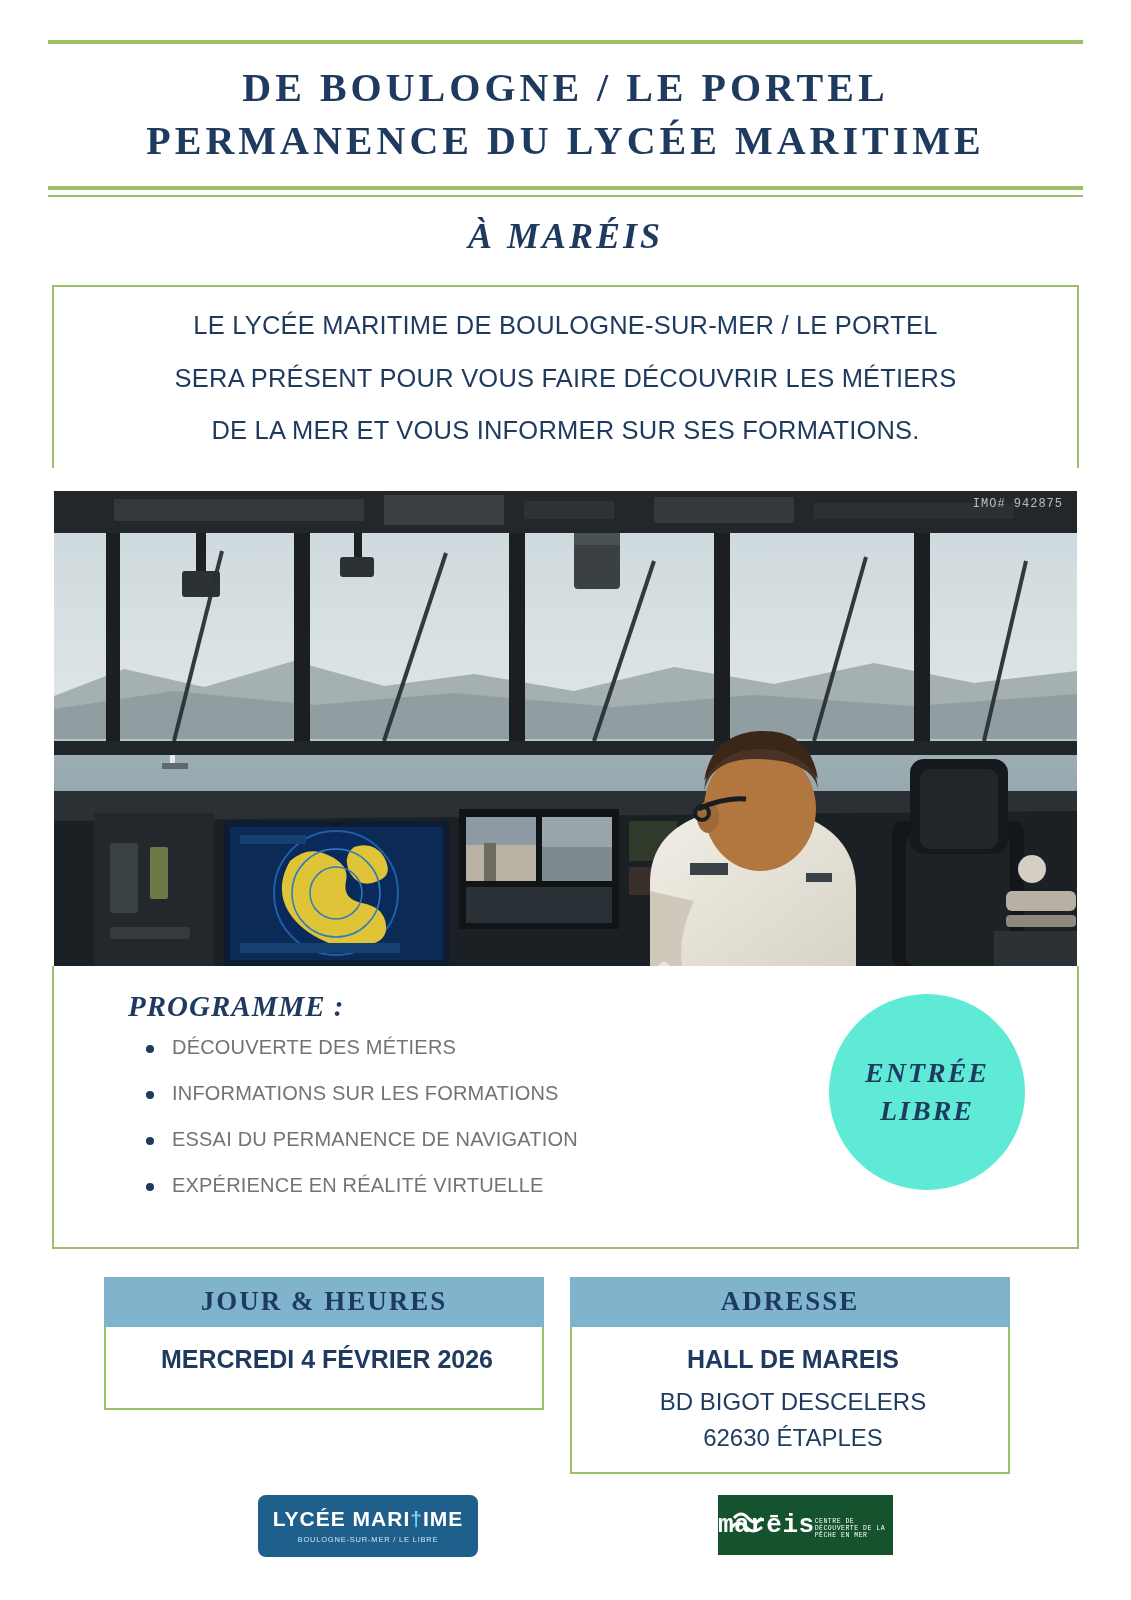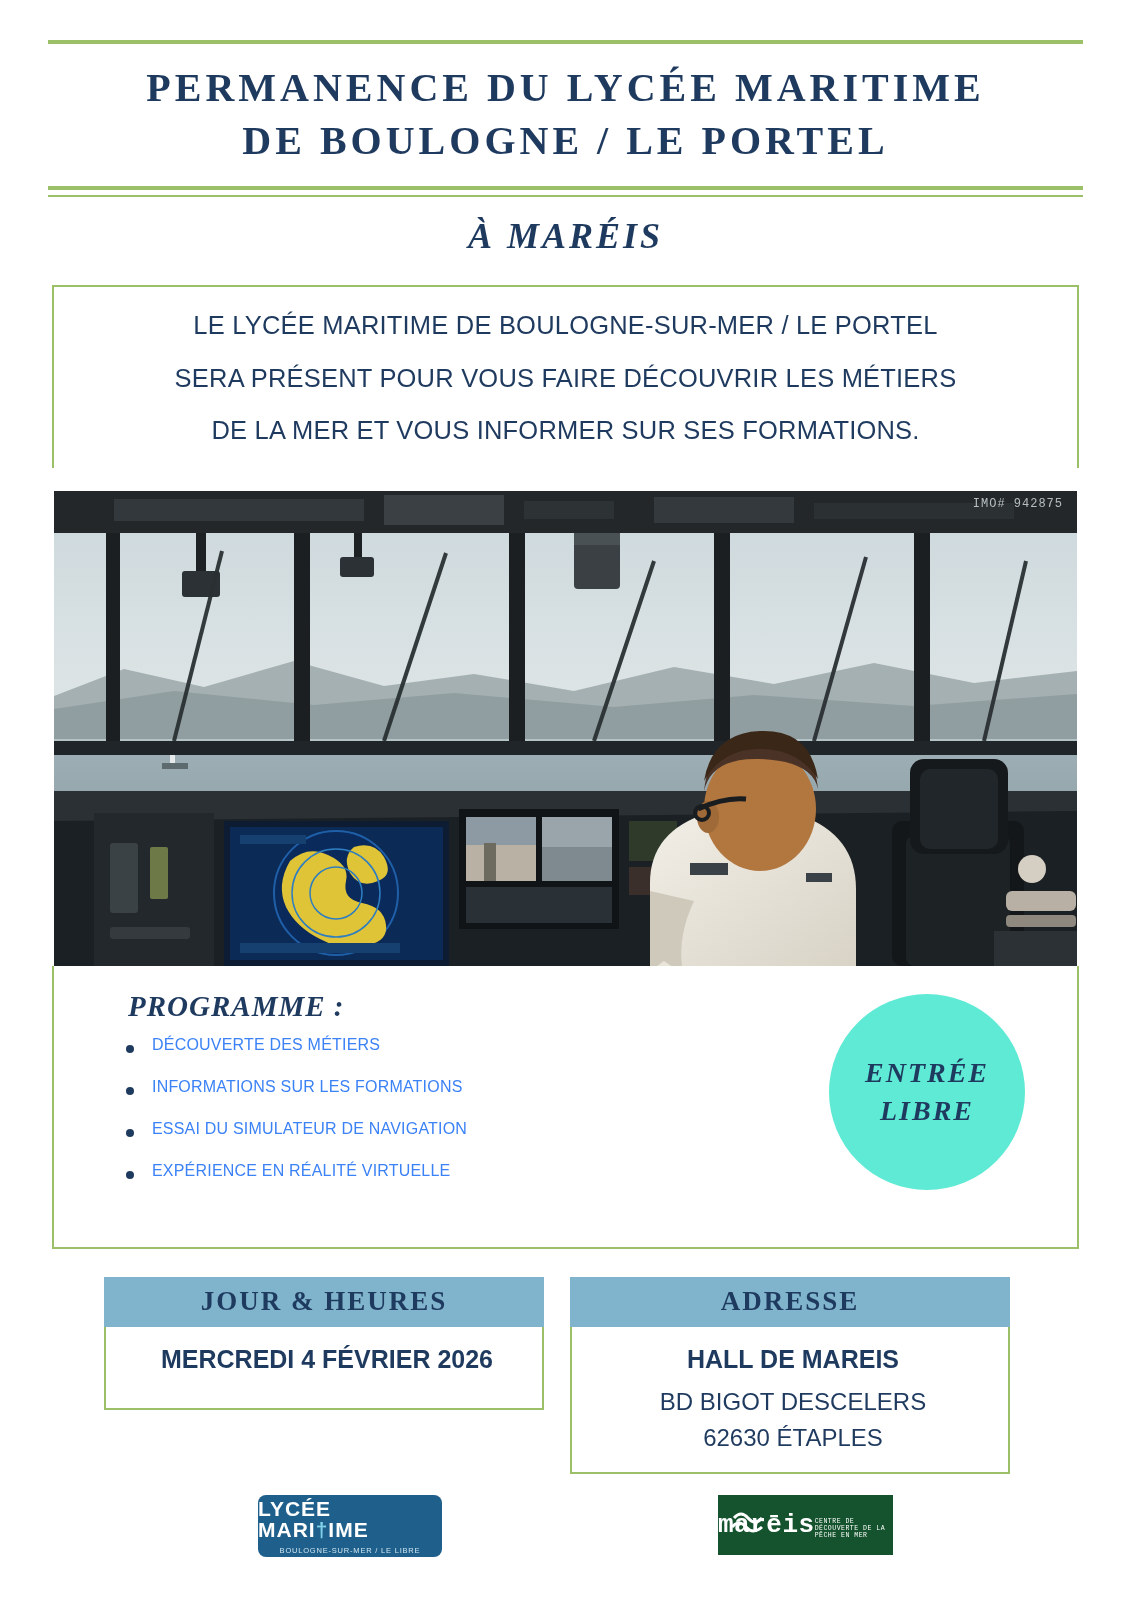--- a/index.html
+++ b/index.html
@@ -142,25 +142,26 @@
     color: #1f3a5f;
     margin: 8px 0 14px 34px;
   }
   .prog-list {
     list-style: none;
     margin: 0;
     padding: 0 0 0 58px;
   }
   .prog-list li {
     position: relative;
-    font-size: 16px;
+    font-size: 20px;
     line-height: 1.0;
     margin-bottom: 26px;
-    color: #3b82f6;
+    color: #737373;
     letter-spacing: .2px;
+    margin-left: 20px;
   }
   .prog-list li .dot {
     position: absolute;
     left: -26px;
     top: 8px;
     width: 8px;
     height: 8px;
     border-radius: 50%;
     background: #1f3a5f;
   }
@@ -229,21 +230,21 @@
     position: absolute;
     left: 0;
     right: 0;
     top: 1495px;
     height: 80px;
   }
   .logo-lycee {
     position: absolute;
     left: 258px;
     top: 0;
-    width: 184px;
+    width: 220px;
     height: 62px;
     background: #1f5f8b;
     border-radius: 8px;
     color: #ffffff;
     display: flex;
     flex-direction: column;
     align-items: center;
     justify-content: center;
   }
   .logo-lycee .l1 {
@@ -290,22 +291,22 @@
   }
 </style>
 </head>
 <body>
 
 <div class="poster">
 
   <div class="rule-top"></div>
 
   <div class="title">
+    <div>DE BOULOGNE / LE PORTEL</div>
     <div>PERMANENCE DU LYCÉE MARITIME</div>
-    <div>DE BOULOGNE / LE PORTEL</div>
   </div>
 
   <div class="rule-mid-a"></div>
   <div class="rule-mid-b"></div>
 
   <div class="subtitle">À MARÉIS</div>
 
   <div class="intro-box">
     <p class="intro-line">LE LYCÉE MARITIME DE BOULOGNE-SUR-MER / LE PORTEL</p>
     <p class="intro-line">SERA PRÉSENT POUR VOUS FAIRE DÉCOUVRIR LES MÉTIERS</p>
@@ -442,21 +443,21 @@
       <li>
         <span class="dot"></span>
         <span>DÉCOUVERTE DES MÉTIERS</span>
       </li>
       <li>
         <span class="dot"></span>
         <span>INFORMATIONS SUR LES FORMATIONS</span>
       </li>
       <li>
         <span class="dot"></span>
-        <span>ESSAI DU SIMULATEUR DE NAVIGATION</span>
+        <span>ESSAI DU PERMANENCE DE NAVIGATION</span>
       </li>
       <li>
         <span class="dot"></span>
         <span>EXPÉRIENCE EN RÉALITÉ VIRTUELLE</span>
       </li>
     </ul>
 
     <div class="badge">
       <span>ENTRÉE</span>
       <span>LIBRE</span>

